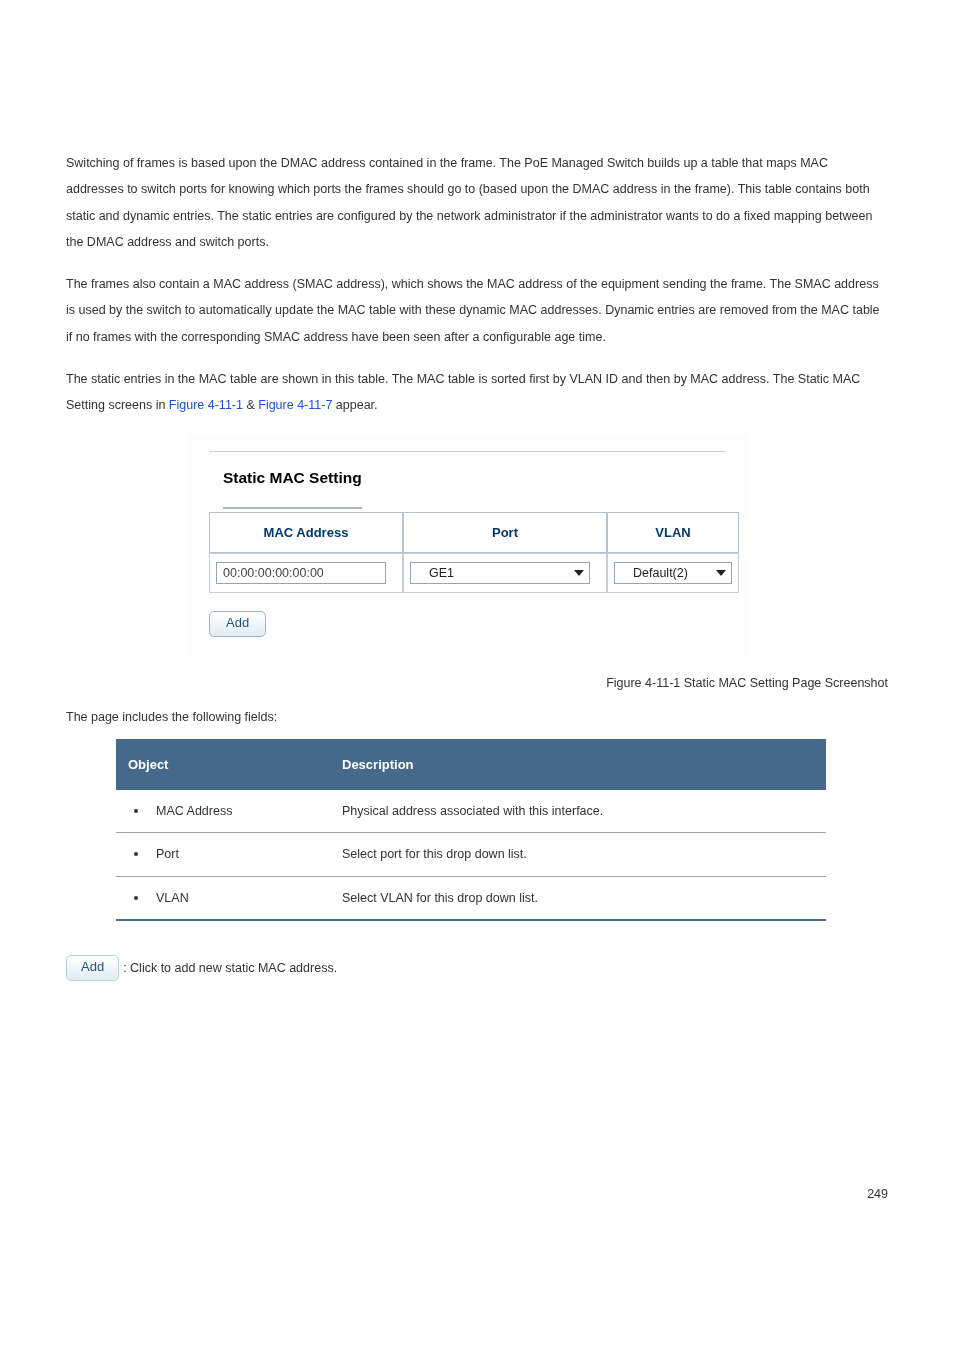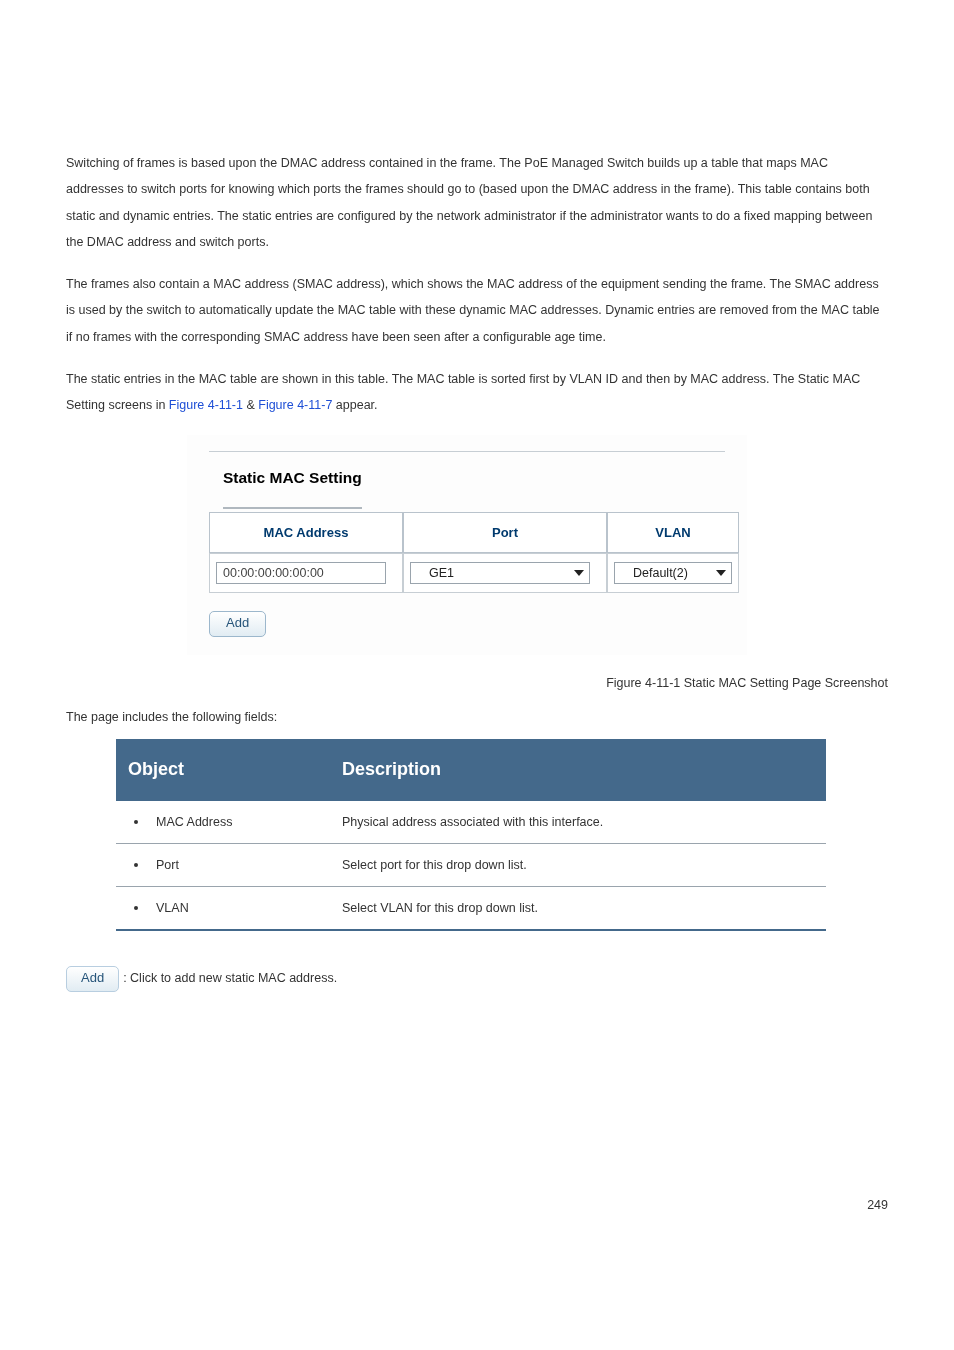--- a/index.html
+++ b/index.html
@@ -116,21 +116,21 @@
   .field-table {
     border-collapse: collapse;
     width: 710px;
     margin: 8px 0 0 50px;
     font-size: 12.5px;
   }
   .field-table thead th {
     background: #44698b;
     color: #fff;
     text-align: left;
-    font-size: 18px;
+    font-size: 13px;
     padding: 10px 12px;
     border-top: 2px solid #44698b;
     border-bottom: 2px solid #44698b;
   }
   .field-table thead th:first-child { width: 190px; }
   .field-table tbody td {
     padding: 8px 12px;
     border-bottom: 1px solid #9aa4ad;
     color: #333;
     vertical-align: middle;

